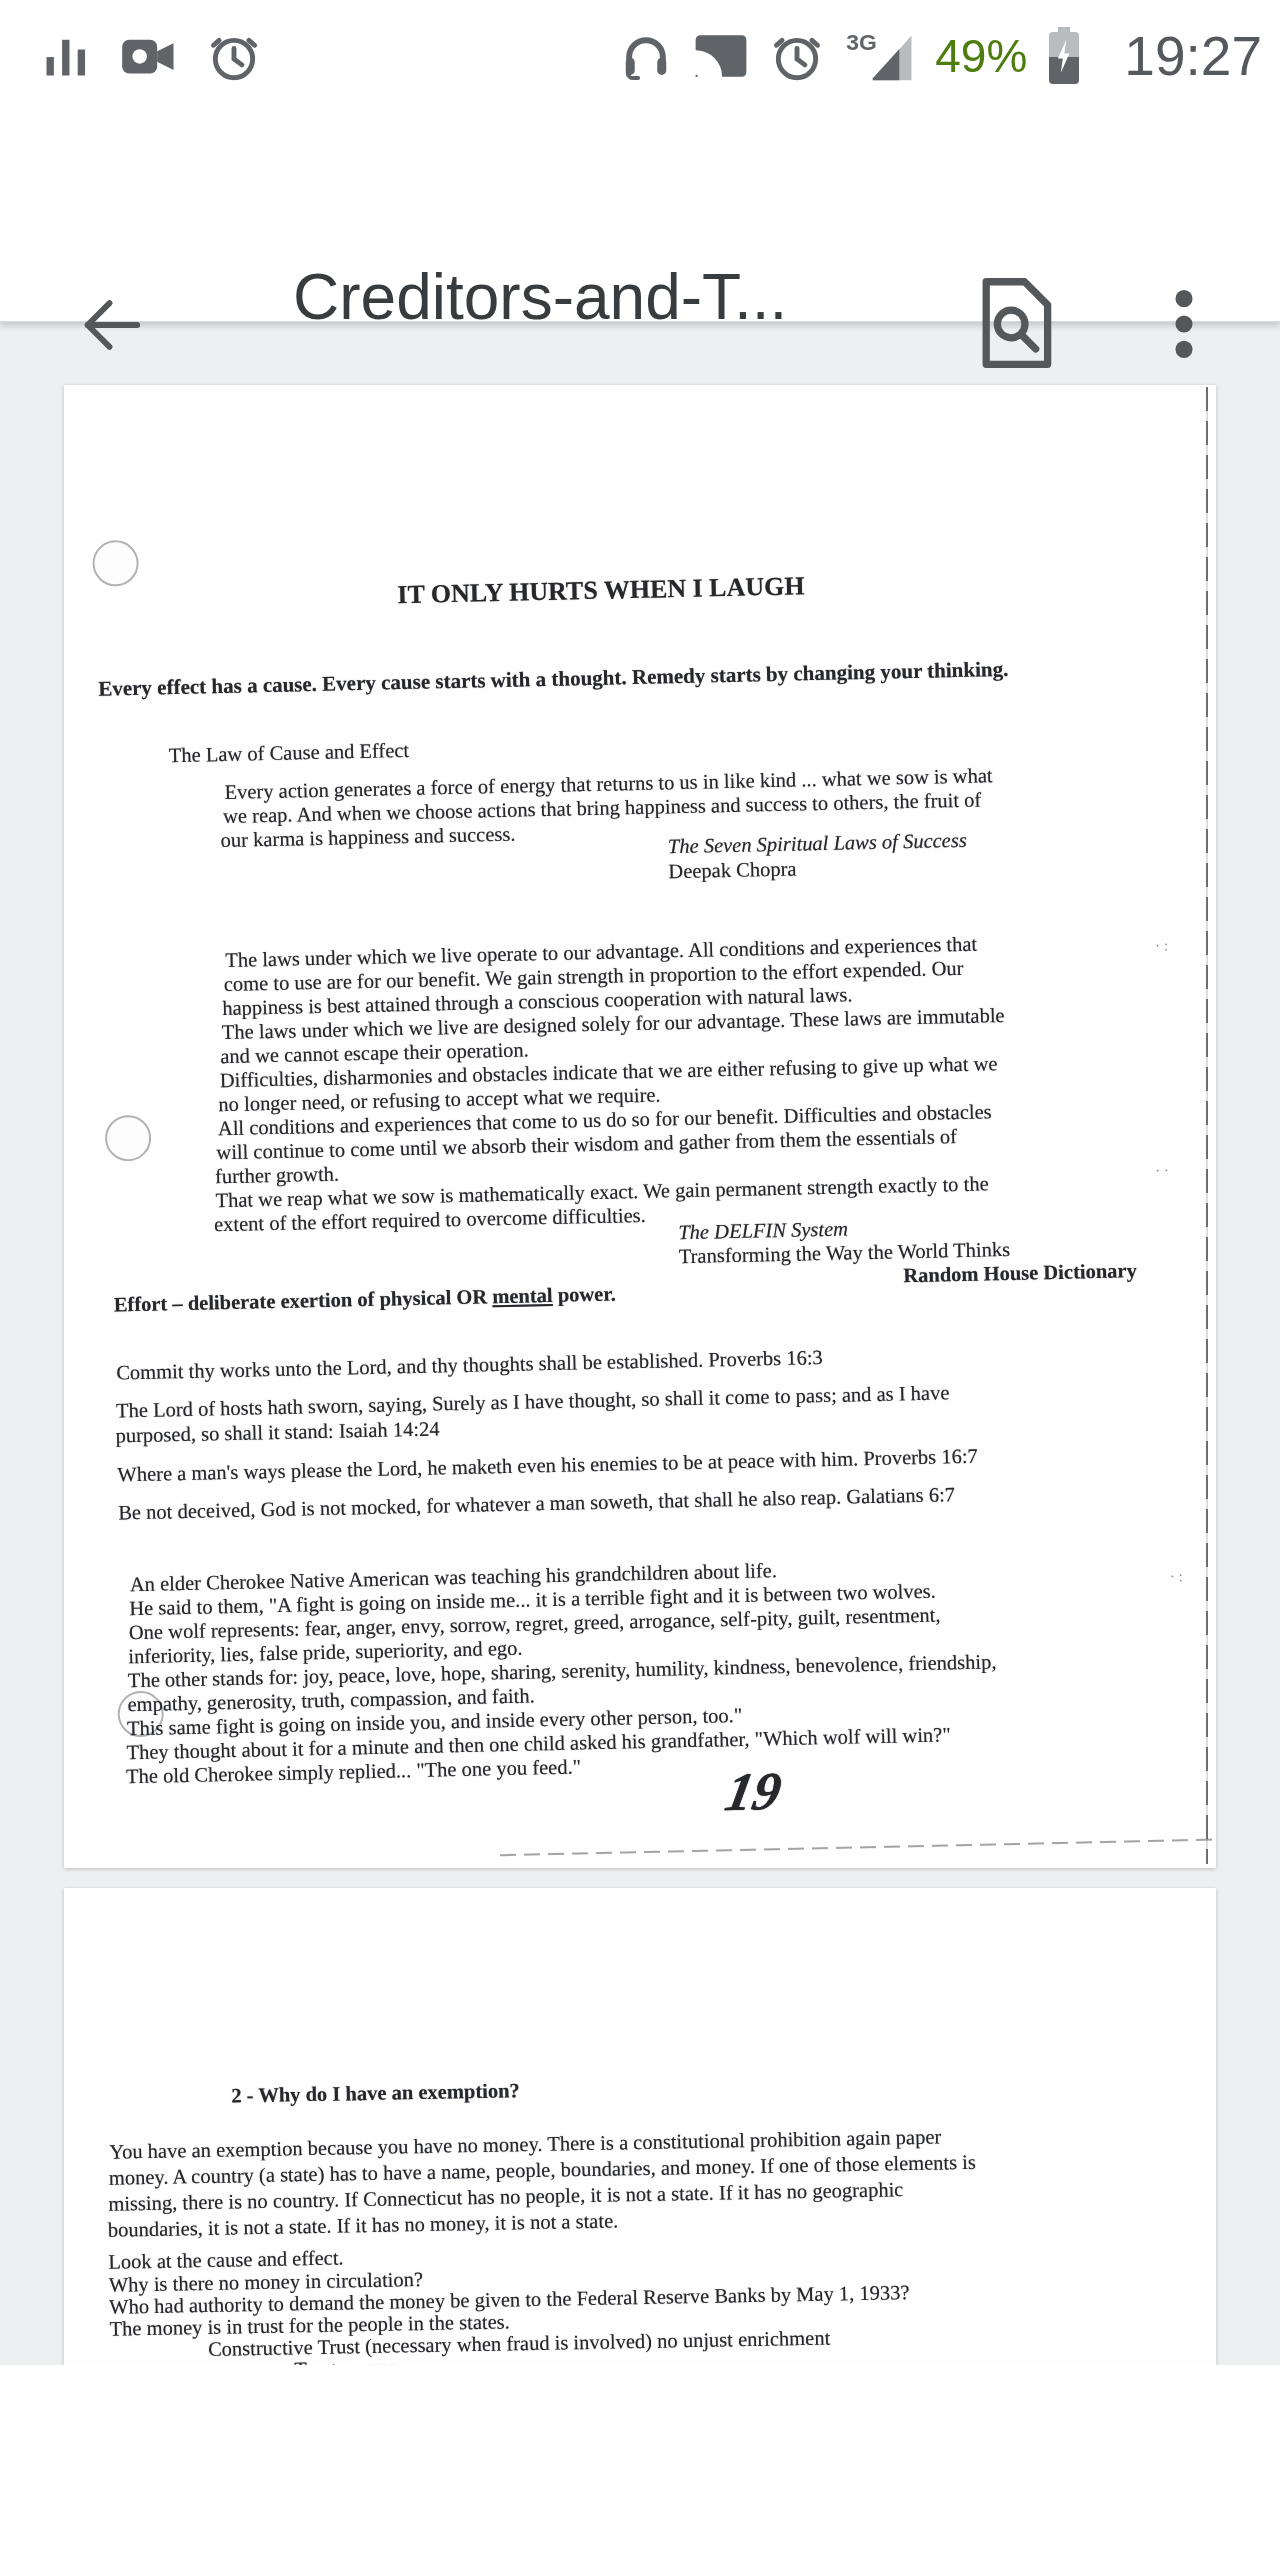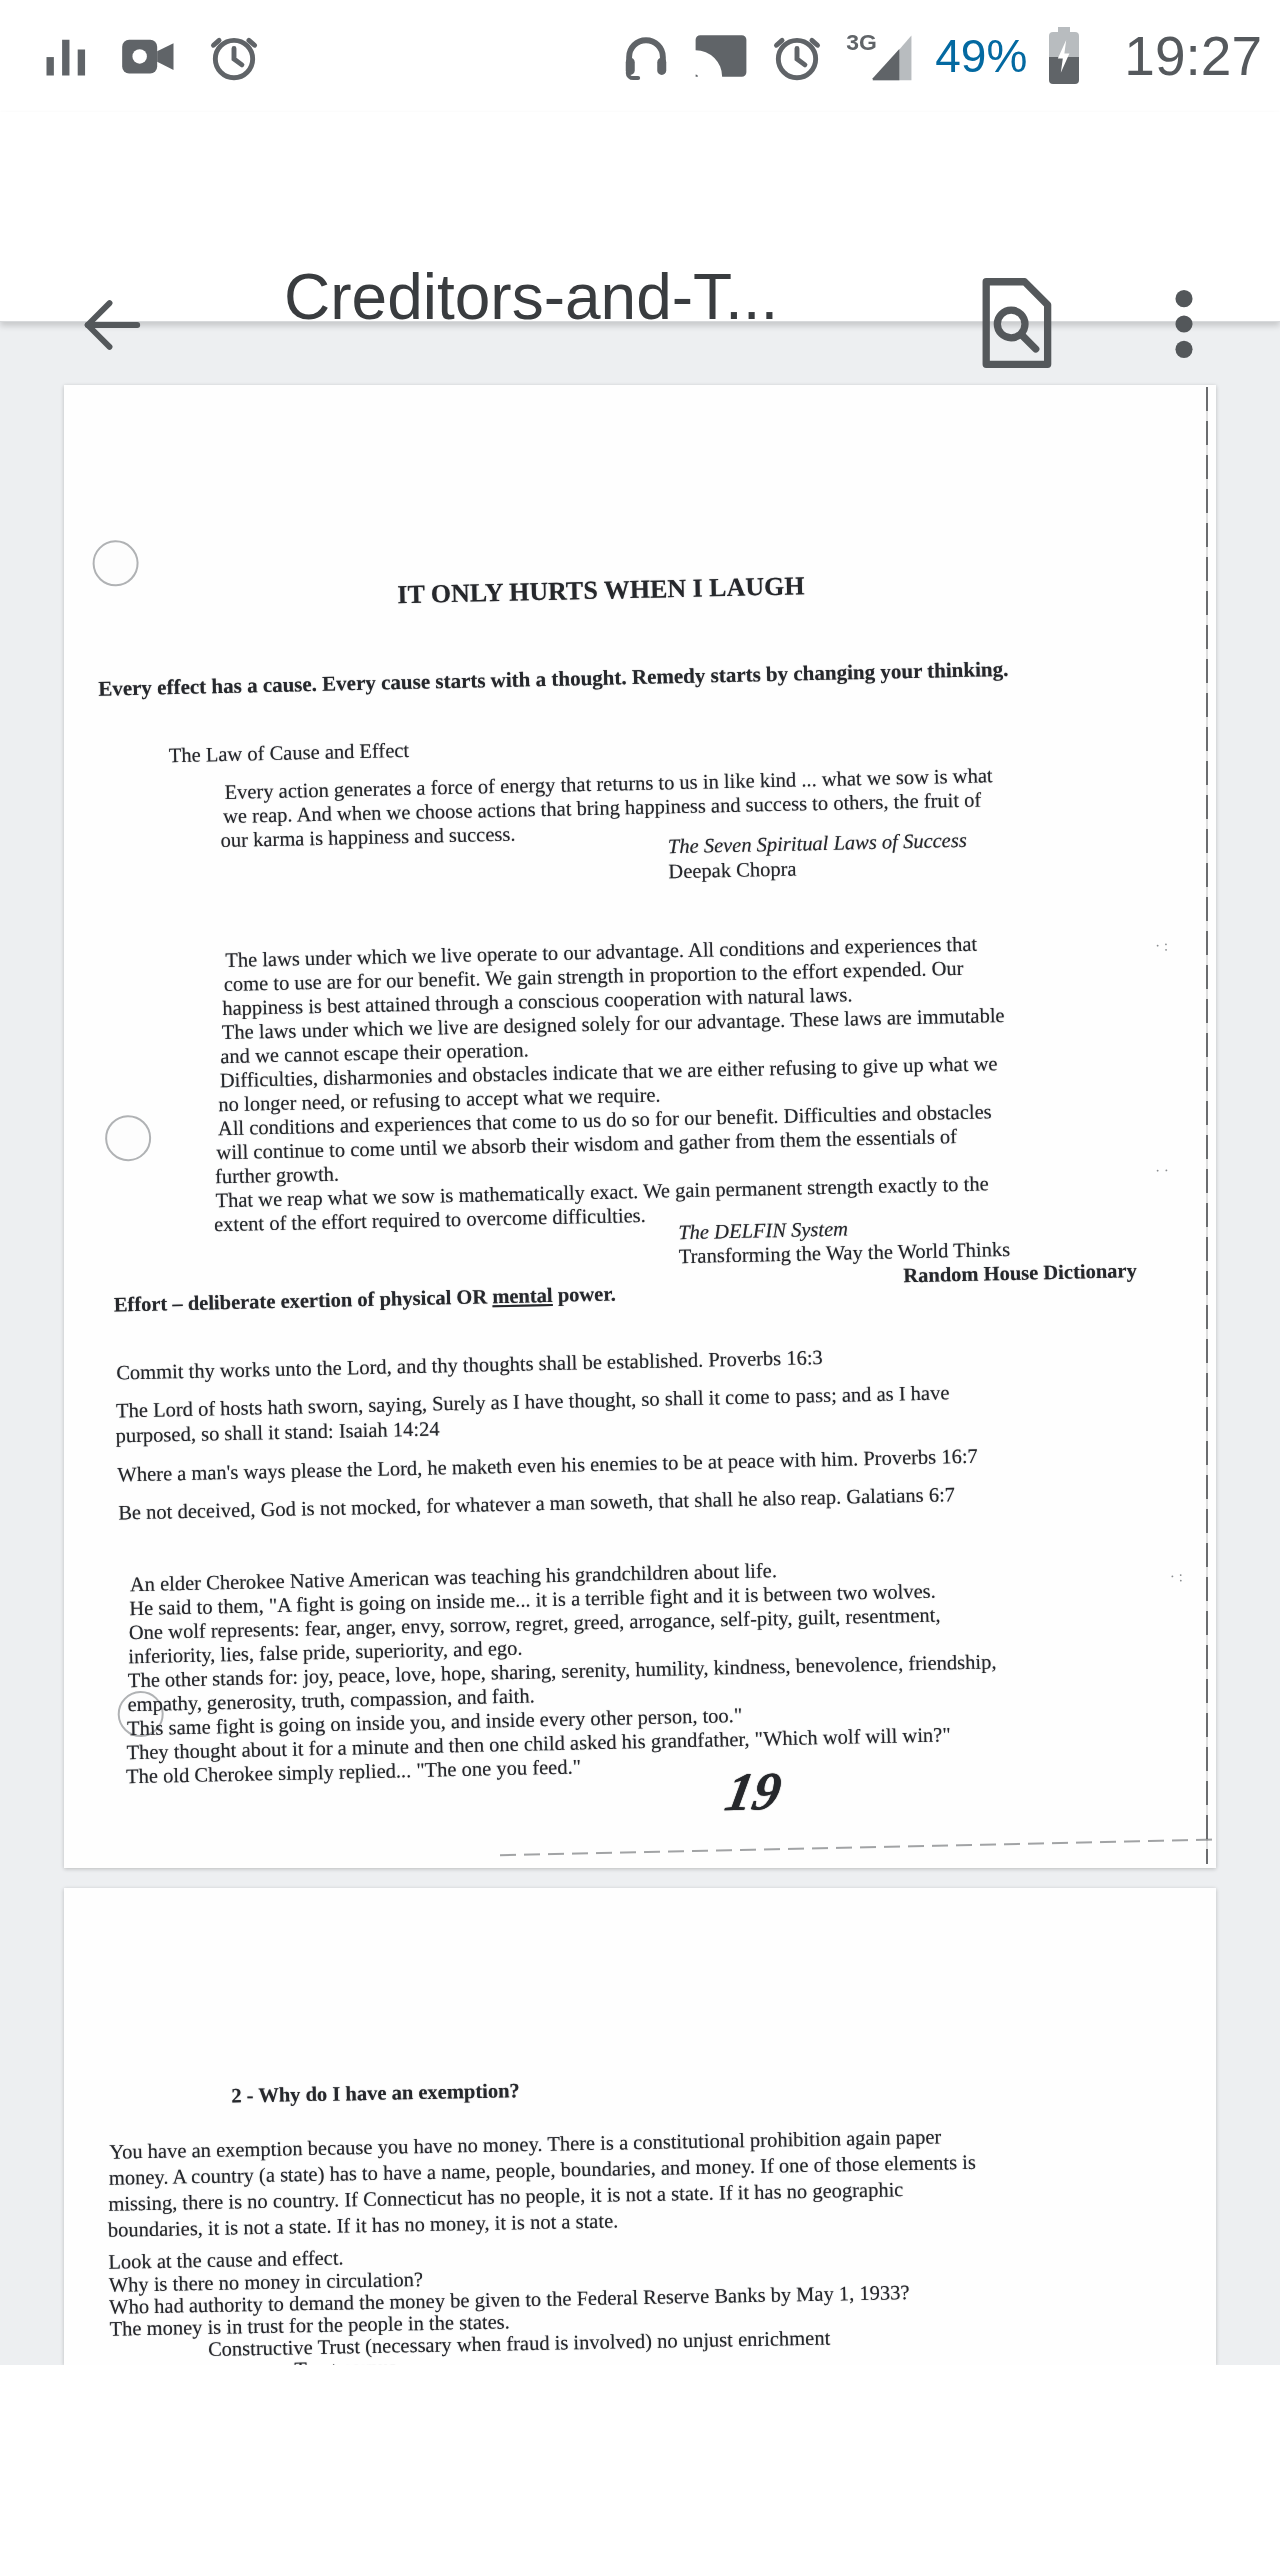--- a/index.html
+++ b/index.html
@@ -9,32 +9,32 @@
     -webkit-font-smoothing:antialiased;
   }
   
   .status-bar{
     position:absolute;left:0;top:0;width:1280px;height:112px;background:#ffffff;
     display:flex;align-items:center;justify-content:space-between;
   }
   .sb-left{display:flex;align-items:center;gap:26px;padding-left:40px;}
   .sb-right{display:flex;align-items:center;gap:18px;padding-right:18px;}
   .sb-ico{display:block;}
-  .sb-text{color:#0369a1;font-size:46px;letter-spacing:0;}
+  .sb-text{color:#4d7c0f;font-size:46px;letter-spacing:0;}
   .sb-time{color:#55595d;font-size:55px;font-weight:400;margin-left:23px;}
   
   .app-bar{
     position:absolute;left:0;top:112px;width:1280px;height:209px;background:#ffffff;
     border-bottom:1px solid #d7d9db;
     box-shadow:0 4px 6px rgba(0,0,0,.16);
     z-index:5;
   }
   .back-btn{position:absolute;left:76px;top:178px;width:70px;height:70px;cursor:pointer;background:none;border:none;padding:0;}
   .apptitle{
-    position:absolute;left:284px;top:148px;width:660px;
+    position:absolute;left:293px;top:148px;width:660px;
     font-size:64px;color:#393c3f;white-space:nowrap;overflow:hidden;
   }
   .find-btn{position:absolute;left:972px;top:164px;width:86px;height:96px;cursor:pointer;background:none;border:none;padding:0;}
   .menu-btn{position:absolute;left:1146px;top:170px;width:76px;height:84px;cursor:pointer;background:none;border:none;padding:0;}
   
   .viewer{
     position:absolute;left:0;top:322px;width:1280px;height:2043px;background:#edeff1;overflow:hidden;
   }
   .document-page{
     position:absolute;left:64px;width:1152px;background:#fefefe;

